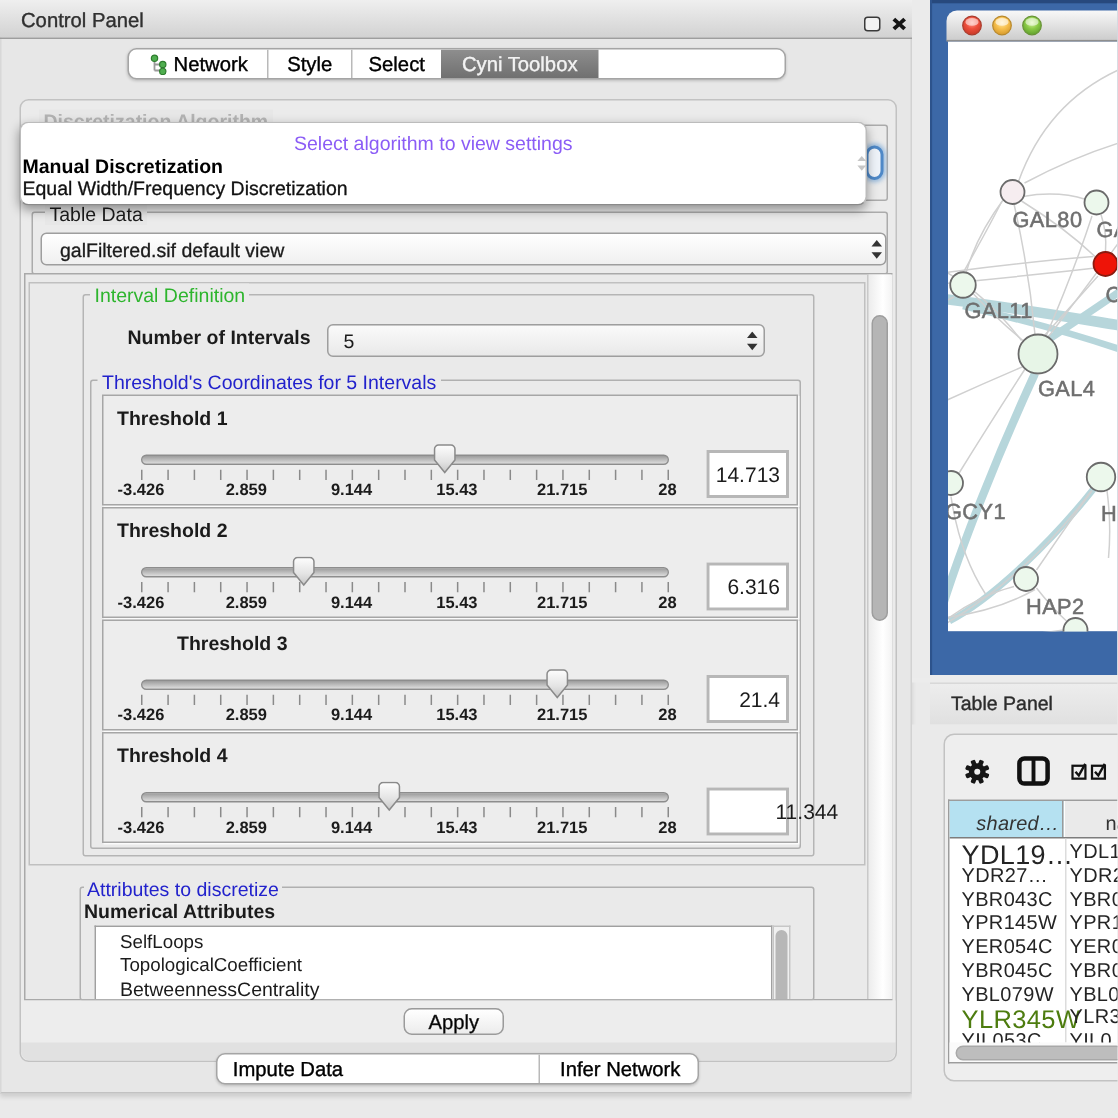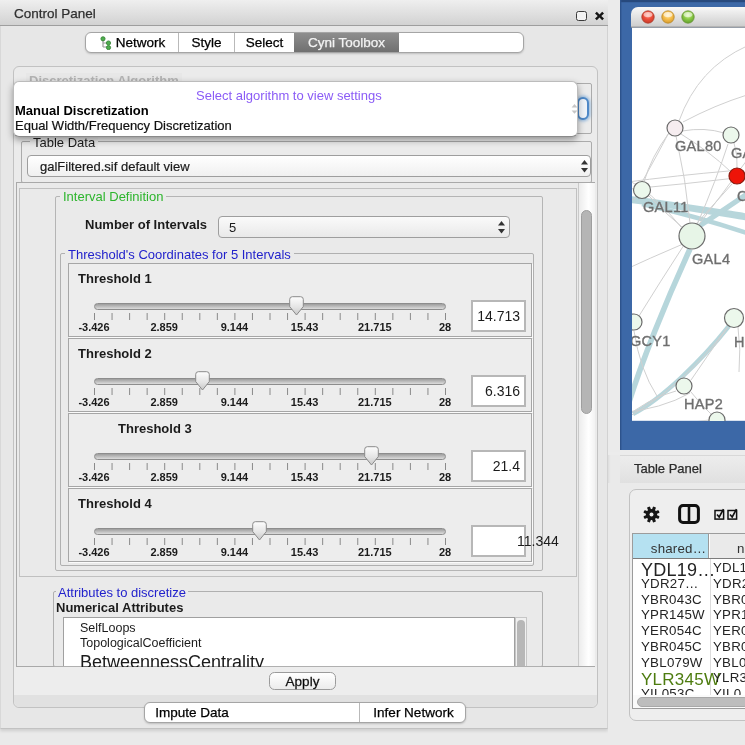--- a/index.html
+++ b/index.html
@@ -249,21 +249,21 @@
 </svg>
 <div class="abs" style="left:471px;top:525px;width:55px;height:32px;background:#ffffff;border:2px solid #b7b7b7;"></div>
 <div class="txt" style="left:471px;top:525px;width:49px;text-align:right;font-size:14px;line-height:32px;padding-left:46px;">11.344</div>
 
 <div class="abs" style="left:53px;top:591px;width:490px;height:76px;border:1px solid #b0b0b0;border-radius:2px;"></div>
 <div class="txt" style="left:56px;top:585px;font-size:13px;color:#2222cc;background:#eaeaea;padding:0 2px;">Attributes to discretize</div>
 <div class="txt" style="left:56px;top:600px;font-size:13px;font-weight:bold;">Numerical Attributes</div>
 <div class="abs" style="left:63px;top:617px;width:452px;height:49px;background:#ffffff;border:1px solid #a0a0a0;border-bottom:none;"></div>
 <div class="txt" style="left:80px;top:621px;font-size:12.5px;">SelfLoops</div>
 <div class="txt" style="left:80px;top:636px;font-size:12.5px;">TopologicalCoefficient</div>
-<div class="txt" style="left:80px;top:652px;font-size:18px;">BetweennessCentrality</div>
+<div class="txt" style="left:80px;top:652px;font-size:13px;">BetweennessCentrality</div>
 
 <div class="abs" style="left:515px;top:617px;width:12px;height:49px;background:#f0f0f0;border:1px solid #c6c6c6;border-bottom:none;"></div>
 <div class="abs" style="left:517px;top:620px;width:8px;height:46px;background:#b7b7b7;border-radius:4px 4px 0 0;"></div>
 
 <div class="abs" style="left:578px;top:183px;width:17px;height:483px;background:linear-gradient(to right,#ececec,#ffffff 60%,#f2f2f2);border-left:1px solid #c9c9c9;"></div>
 <div class="abs" style="left:581px;top:210px;width:11px;height:204px;background:#b5b5b5;border:1px solid #9e9e9e;border-radius:5.5px;"></div>
 
 <div class="abs" style="left:14px;top:667px;width:583px;height:28px;background:#ededed;"></div>
 <div class="abs" style="left:14px;top:695px;width:583px;height:12px;background:#e1e1e1;border-radius:0 0 6px 6px;"></div>
 <div class="abs" style="left:269px;top:672px;width:67px;height:18px;background:linear-gradient(#ffffff,#ececec);border:1px solid #9b9b9b;border-radius:5.5px;display:flex;align-items:center;justify-content:center;font-size:13.5px;-webkit-text-stroke:0.3px #333;">Apply</div>
@@ -427,21 +427,21 @@
     <path d="M16,6.5 L18.2,9 L22.5,1.2" stroke-width="1.6"></path>
   </g>
 </svg>
 
 <div class="abs" style="left:632px;top:533px;width:113px;height:176px;background:#ffffff;border:1px solid #9c9c9c;border-right:none;overflow:hidden;">
   <div class="abs" style="left:0;top:0;width:76px;height:24px;background:#b5e1f1;border-right:1px solid #9a9a9a;"></div>
   <div class="abs" style="left:77px;top:0;width:36px;height:24px;background:#eaeaea;"></div>
   <div class="abs" style="left:0;top:24px;width:113px;height:1px;background:#7d7d7d;"></div>
   <div class="abs" style="left:76.5px;top:25px;width:1px;height:136px;background:#dcdcdc;"></div>
 </div>
-<div class="txt" style="left:641px;top:541px;width:75px;text-align:center;font-size:13.3px;letter-spacing:0.2px;color:#333;">shared…</div>
+<div class="txt" style="left:641px;top:541px;width:75px;text-align:center;font-size:13.3px;letter-spacing:0.2px;color:#333;font-style:italic;">shared…</div>
 <div class="txt" style="left:737px;top:541px;font-size:13.3px;color:#333;">na</div>
 <div class="abs" style="left:632px;top:558px;width:112px;height:136px;overflow:hidden;">
 </div>
 <div class="txt" style="left:641px;top:560.3px;font-size:18px;letter-spacing:0.25px;color:#242424;">YDL19…</div>
 <div class="txt" style="left:713px;top:560.3px;font-size:13.3px;letter-spacing:0.25px;color:#242424;">YDL1</div>
 <div class="txt" style="left:641px;top:576.0px;font-size:13.3px;letter-spacing:0.25px;color:#242424;">YDR27…</div>
 <div class="txt" style="left:713px;top:576.0px;font-size:13.3px;letter-spacing:0.25px;color:#242424;">YDR2</div>
 <div class="txt" style="left:641px;top:591.7px;font-size:13.3px;letter-spacing:0.25px;color:#242424;">YBR043C</div>
 <div class="txt" style="left:713px;top:591.7px;font-size:13.3px;letter-spacing:0.25px;color:#242424;">YBR0</div>
 <div class="txt" style="left:641px;top:607.4px;font-size:13.3px;letter-spacing:0.25px;color:#242424;">YPR145W</div>

